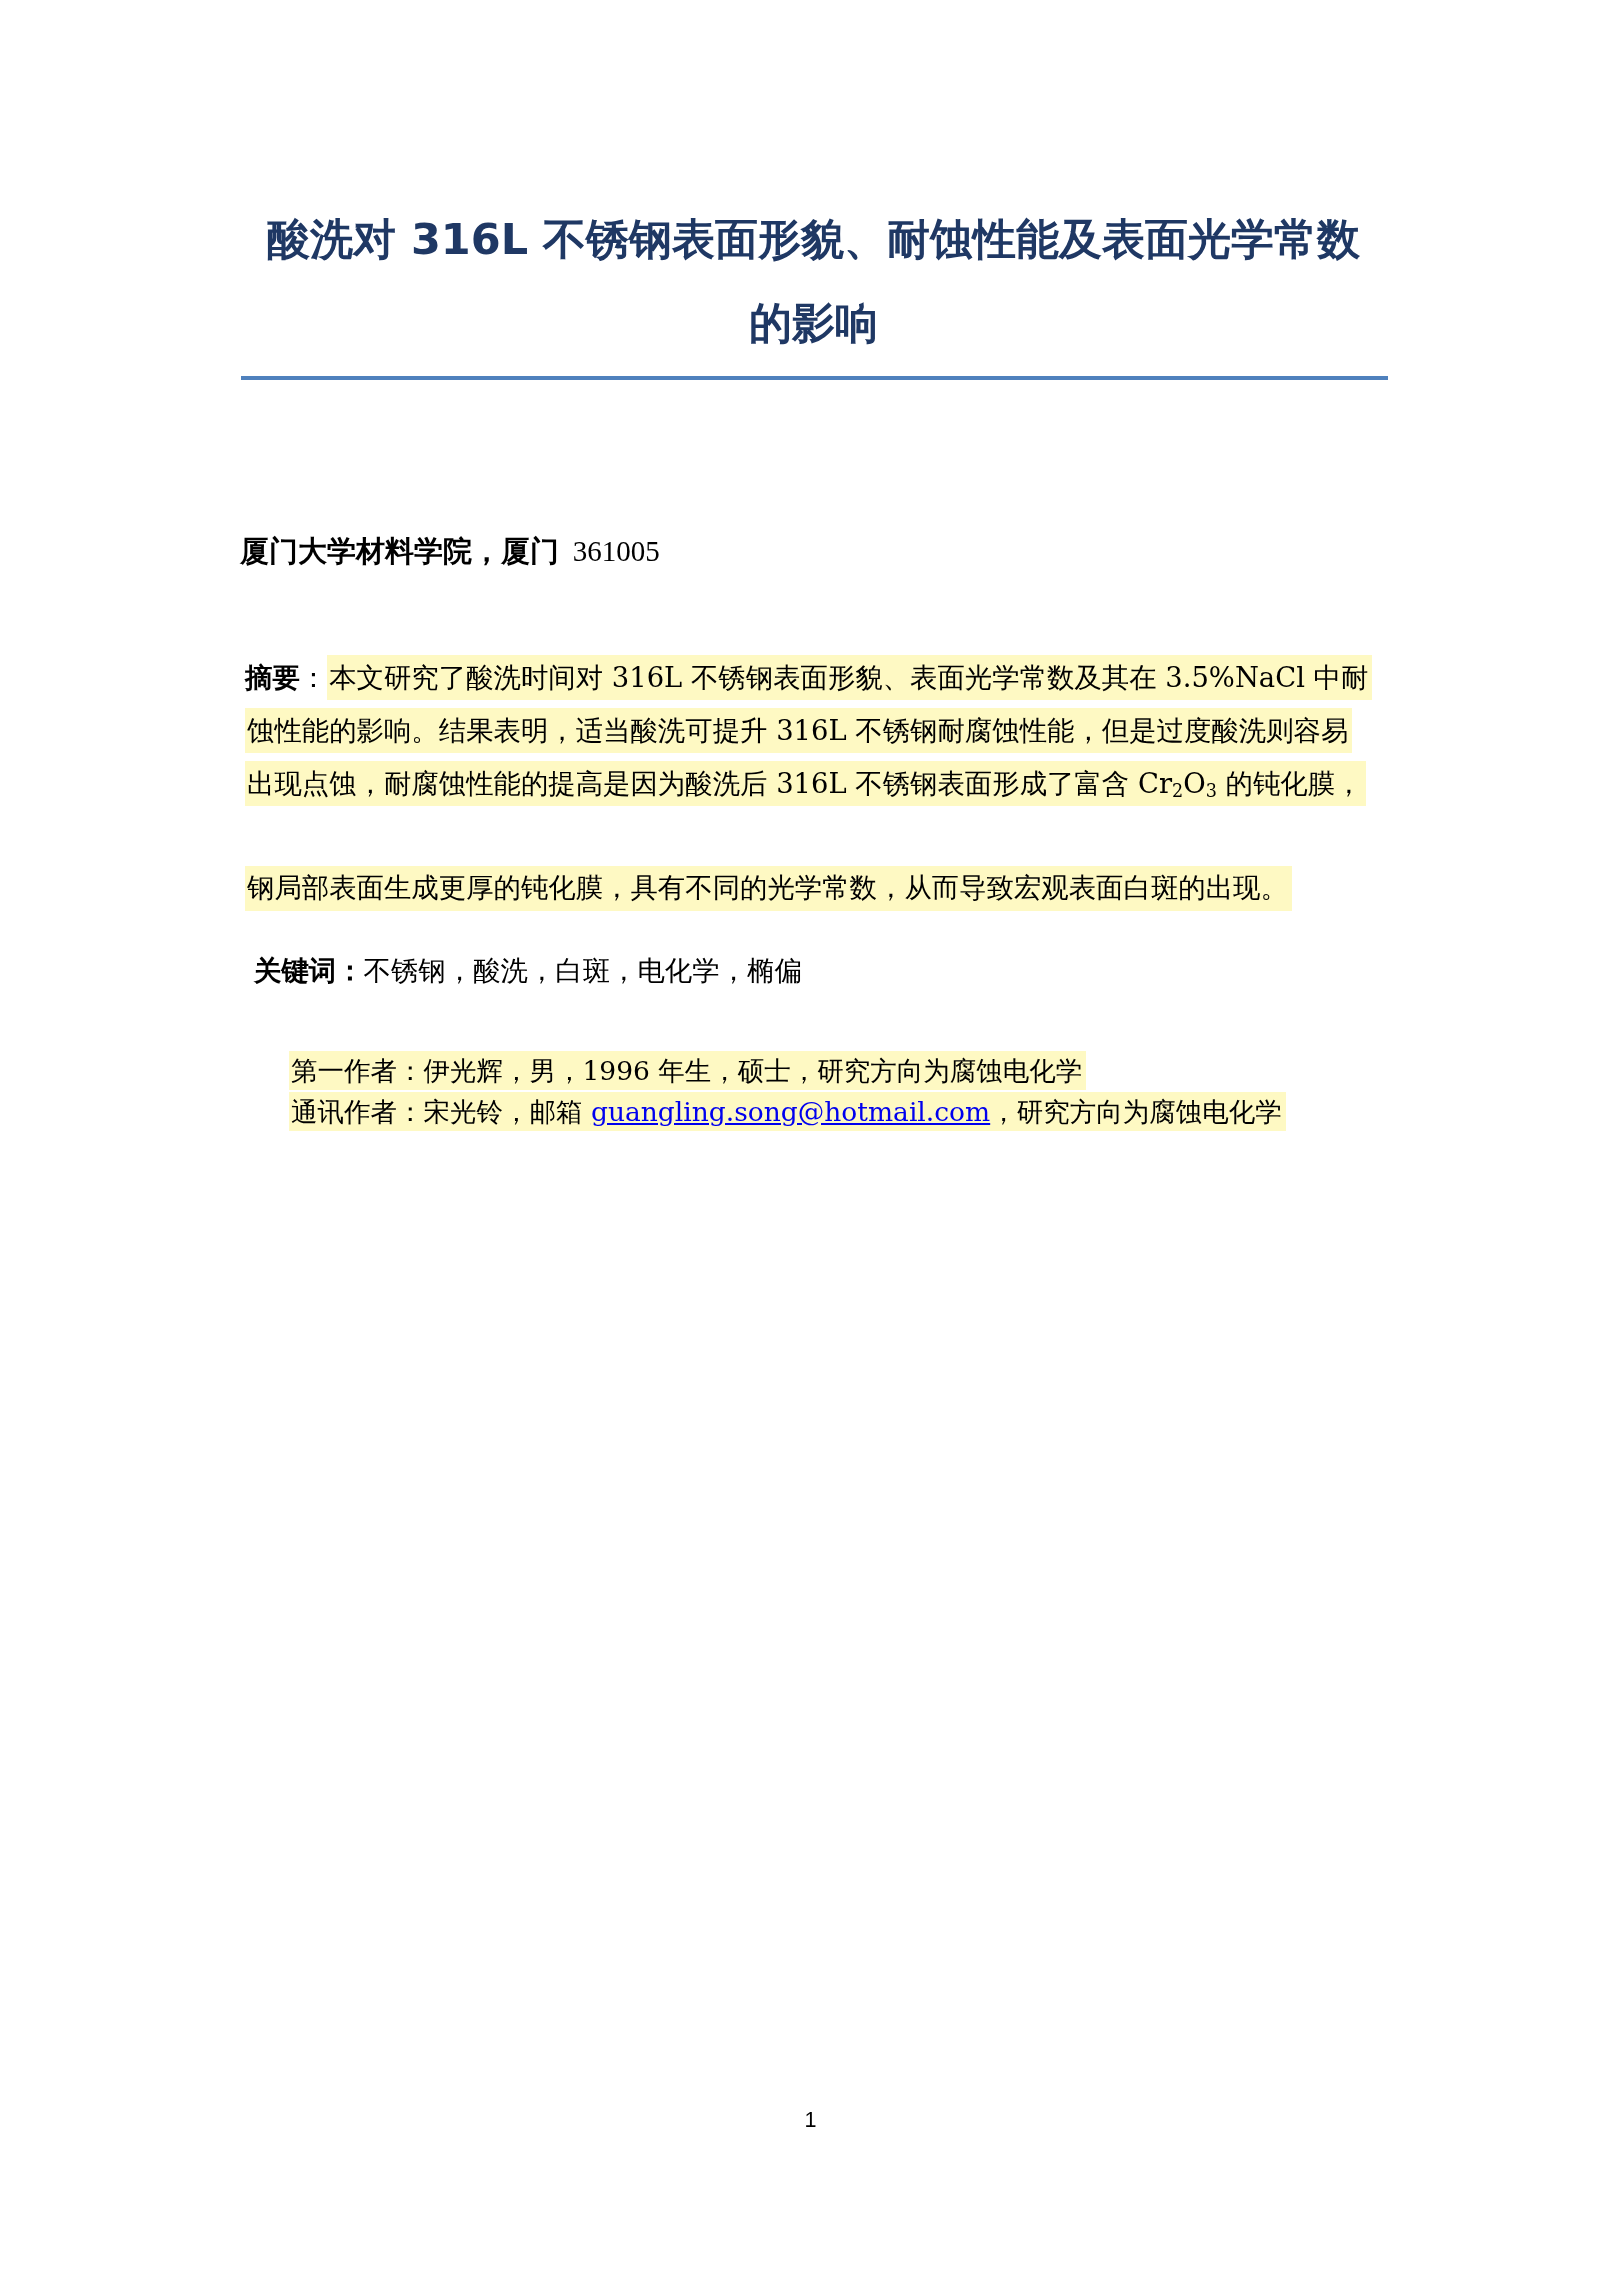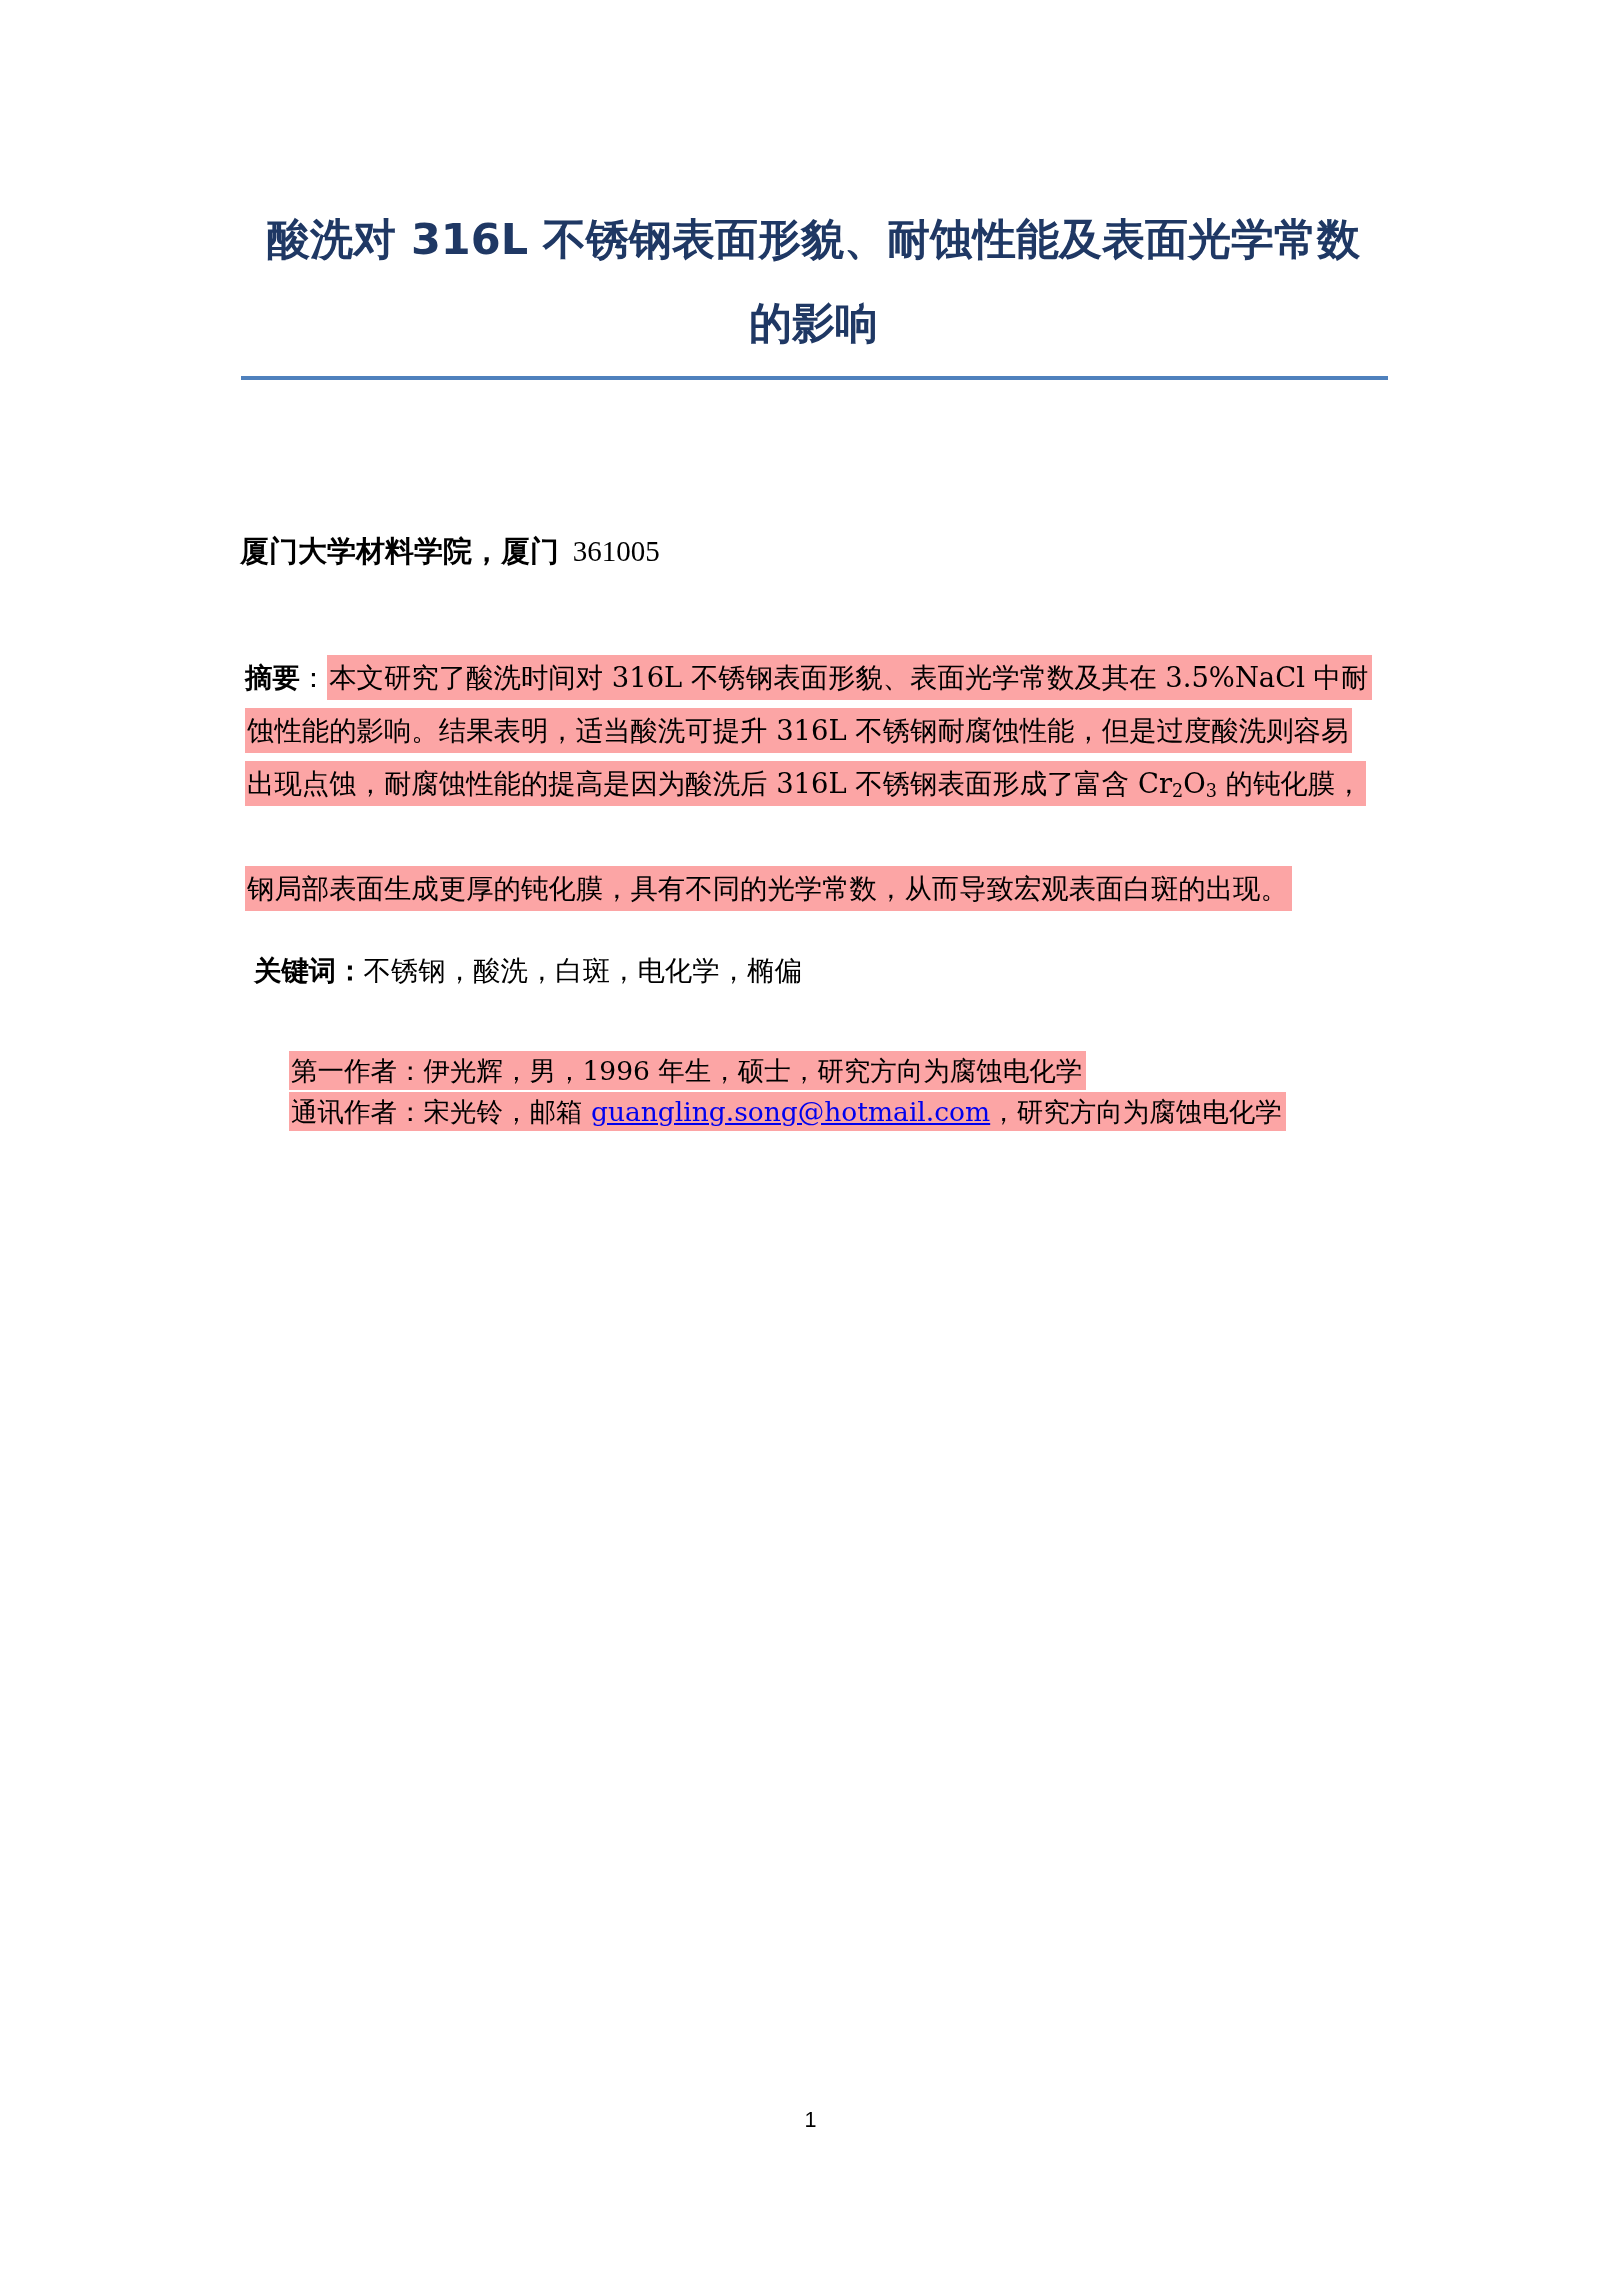--- a/index.html
+++ b/index.html
@@ -17,21 +17,21 @@
 
   .authors { position: absolute; left: 240px; top: 451px; width: 1147px; text-align: center;
              font-family: "DejaVu Sans", "Liberation Sans", sans-serif; font-weight: bold;
              font-size: 29px; line-height: 1; }
   .affil { position: absolute; left: 240px; top: 537px; width: 1147px; 
            font-size: 29px; line-height: 1; }
   .affil .zh { font-family: "DejaVu Sans", "Liberation Sans", sans-serif; font-weight: bold; }
   .affil .code { font-family: "Liberation Serif", serif; font-weight: normal; margin-left: 13.7px; }
 
   .abs-line { position: absolute; left: 245px; font-size: 27.4px; line-height: 45px; height: 45px; white-space: nowrap; }
-  .hl { background: #fca5a5; padding: 0 3.9px 0 2px; display: inline-block; height: 45px; }
+  .hl { background: #fef9c3; padding: 0 3.9px 0 2px; display: inline-block; height: 45px; }
   .abs-label { font-family: "DejaVu Sans", "Liberation Sans", sans-serif; font-weight: bold; }
   .sub { font-size: 17.6px; vertical-align: -3.9px; }
 
   .kw { position: absolute; left: 254px; top: 951px; font-size: 27.4px; line-height: 39px; white-space: nowrap; }
   .kw .lbl { font-family: "DejaVu Sans", "Liberation Sans", sans-serif; font-weight: bold; }
 
   .note { position: absolute; left: 245px; font-size: 26.5px; line-height: 39px; height: 39px; white-space: nowrap; padding-left: 44px; }
   .note .hl { height: 39px; }
   .note a { color: #0000ee; text-decoration: underline; }
 
@@ -55,21 +55,21 @@
 
   <div class="abs-line" style="top:655px;">
     <span class="abs-label">摘要</span><span>：</span><span class="hl">本文研究了酸洗时间对 316L 不锈钢表面形貌、表面光学常数及其在 3.5%NaCl 中耐</span>
   </div>
   <div class="abs-line" style="top:708px;">
     <span class="hl">蚀性能的影响。结果表明，适当酸洗可提升 316L 不锈钢耐腐蚀性能，但是过度酸洗则容易</span>
   </div>
   <div class="abs-line" style="top:761px;">
     <span class="hl"><span>出现点蚀，耐腐蚀性能的提高是因为酸洗后 316L 不锈钢表面形成了富含 Cr</span><span class="sub">2</span><span>O</span><span class="sub">3</span><span> 的钝化膜，</span></span>
   </div>
-  <div class="abs-line" style="top:866px;">
+  <div class="abs-line" style="top:866px;font-family:Liberation Serif, serif;">
     <span class="hl">钢局部表面生成更厚的钝化膜，具有不同的光学常数，从而导致宏观表面白斑的出现。</span>
   </div>
 
   <div class="kw">
     <span class="lbl">关键词：</span><span>不锈钢，酸洗，白斑，电化学，椭偏</span>
   </div>
 
   <div class="note" style="top:1051px;">
     <span class="hl">第一作者：伊光辉，男，1996 年生，硕士，研究方向为腐蚀电化学</span>
   </div>

